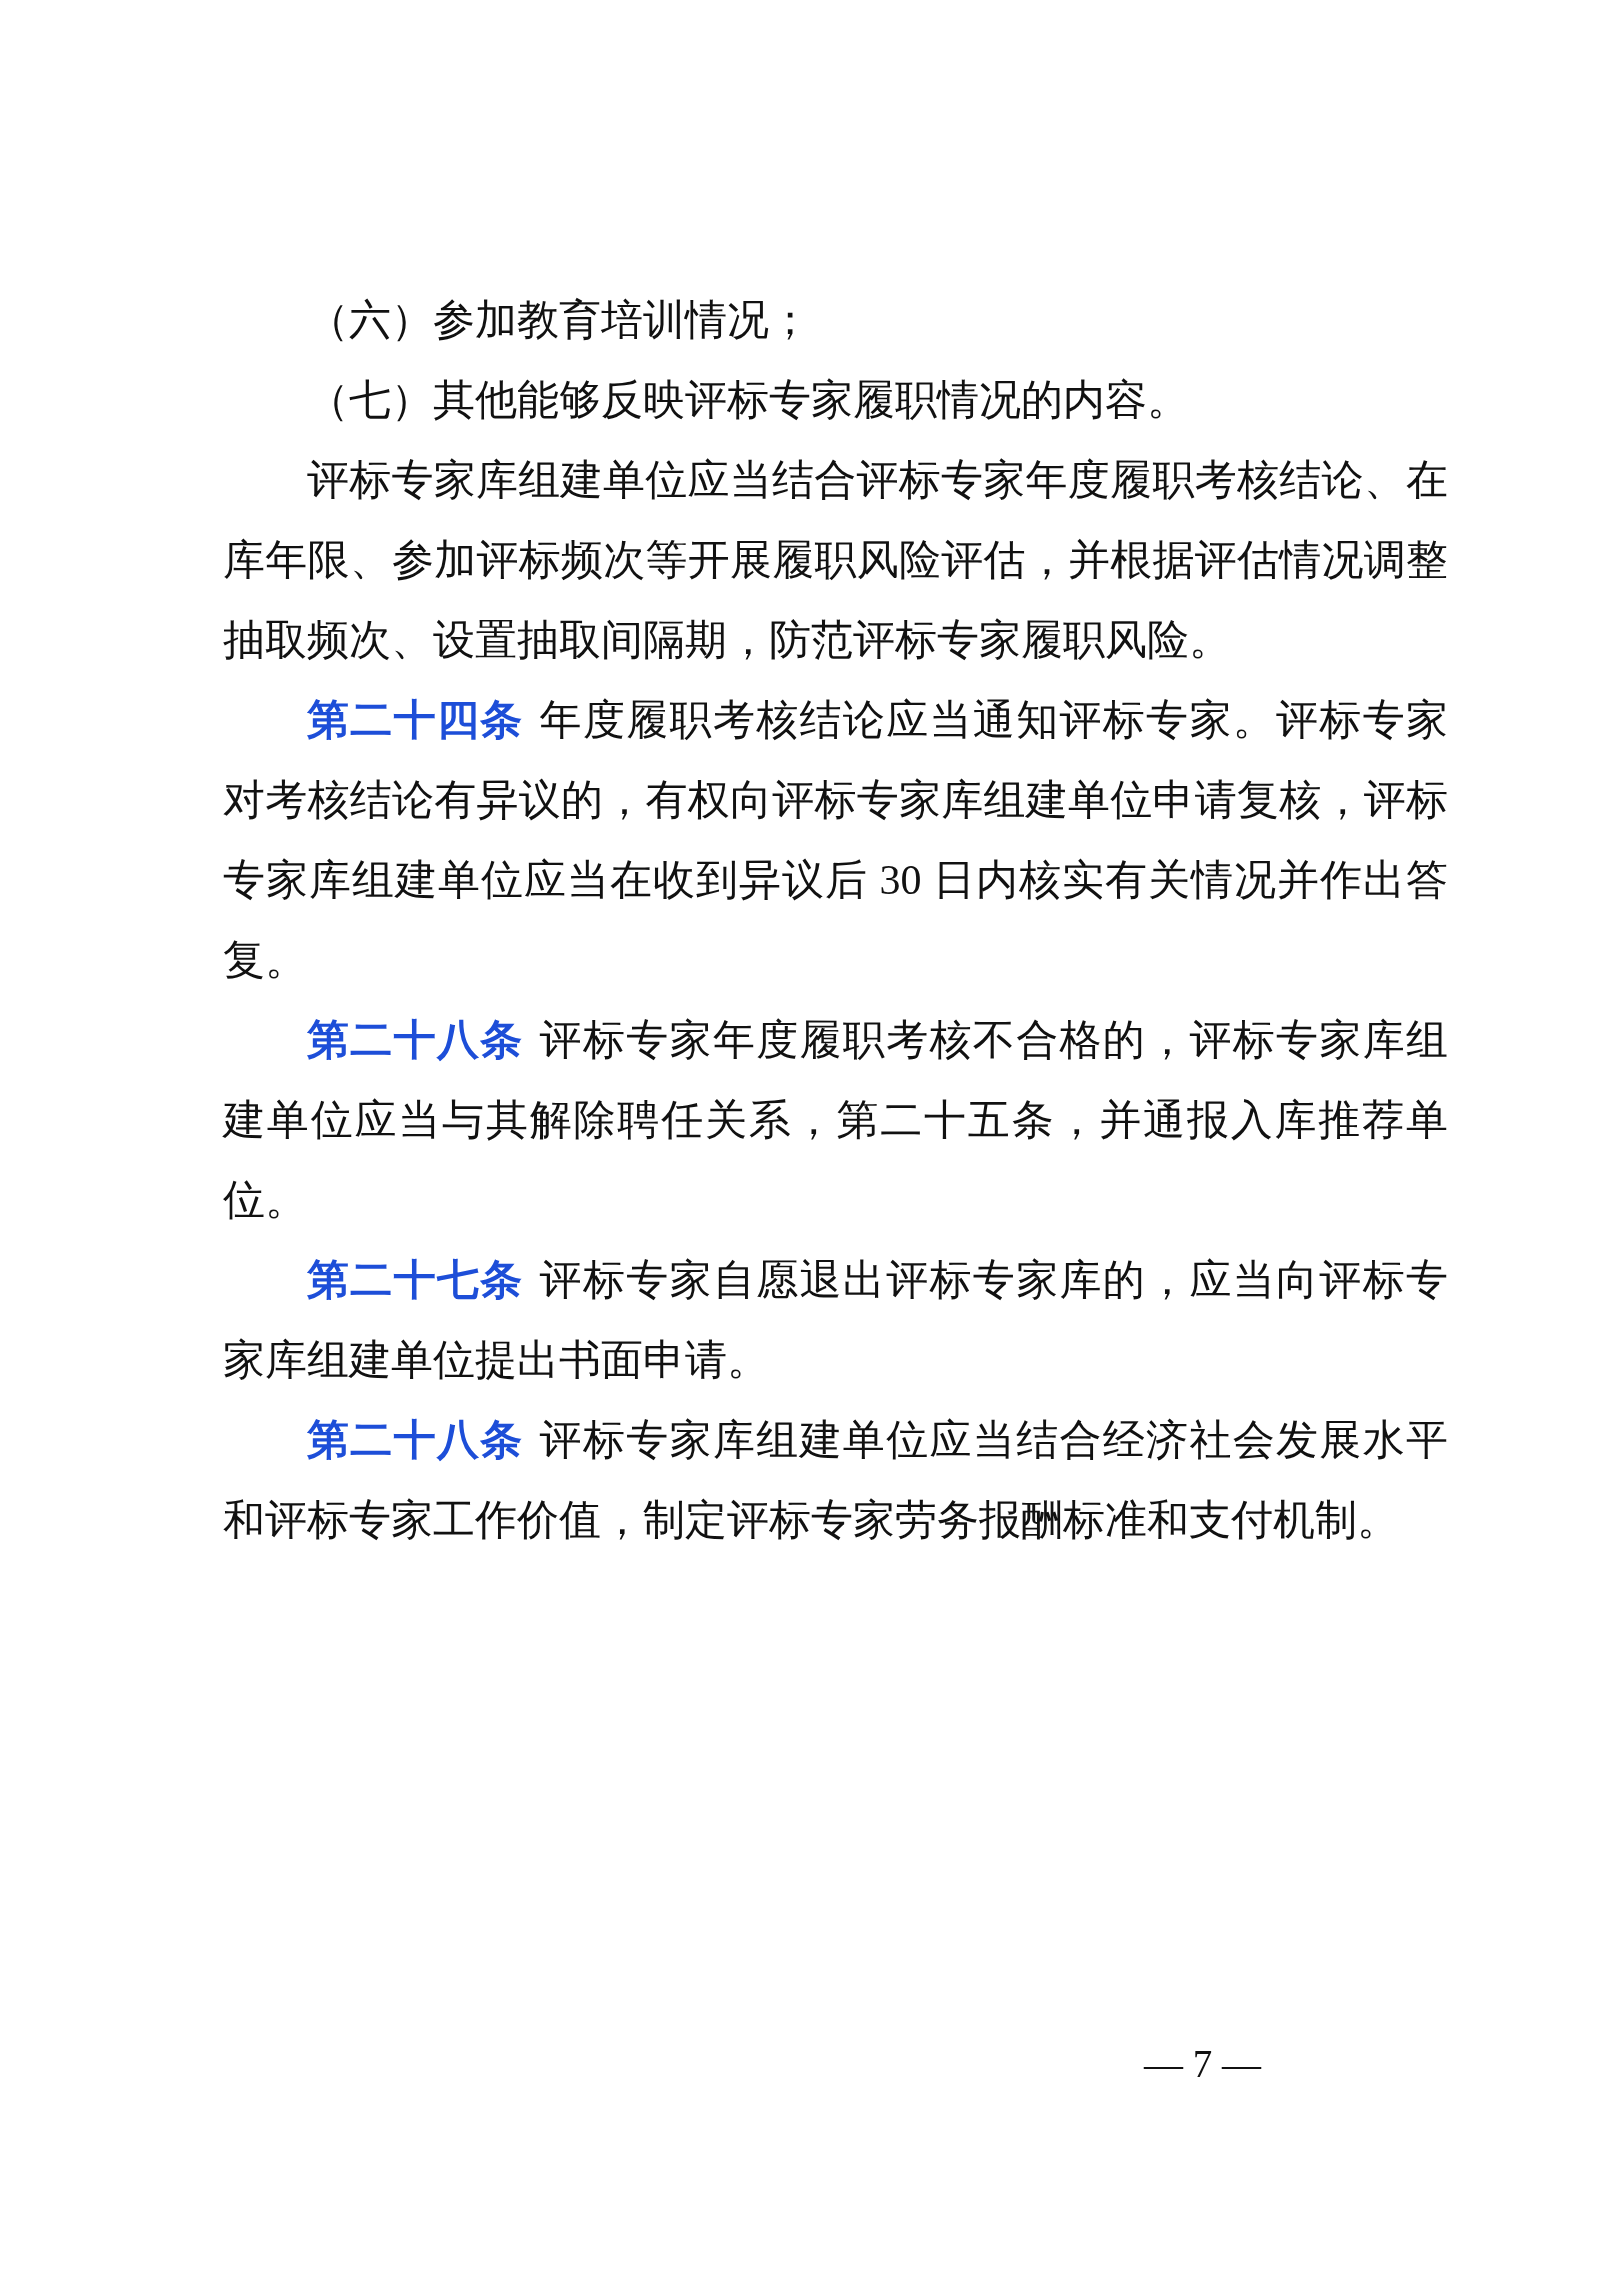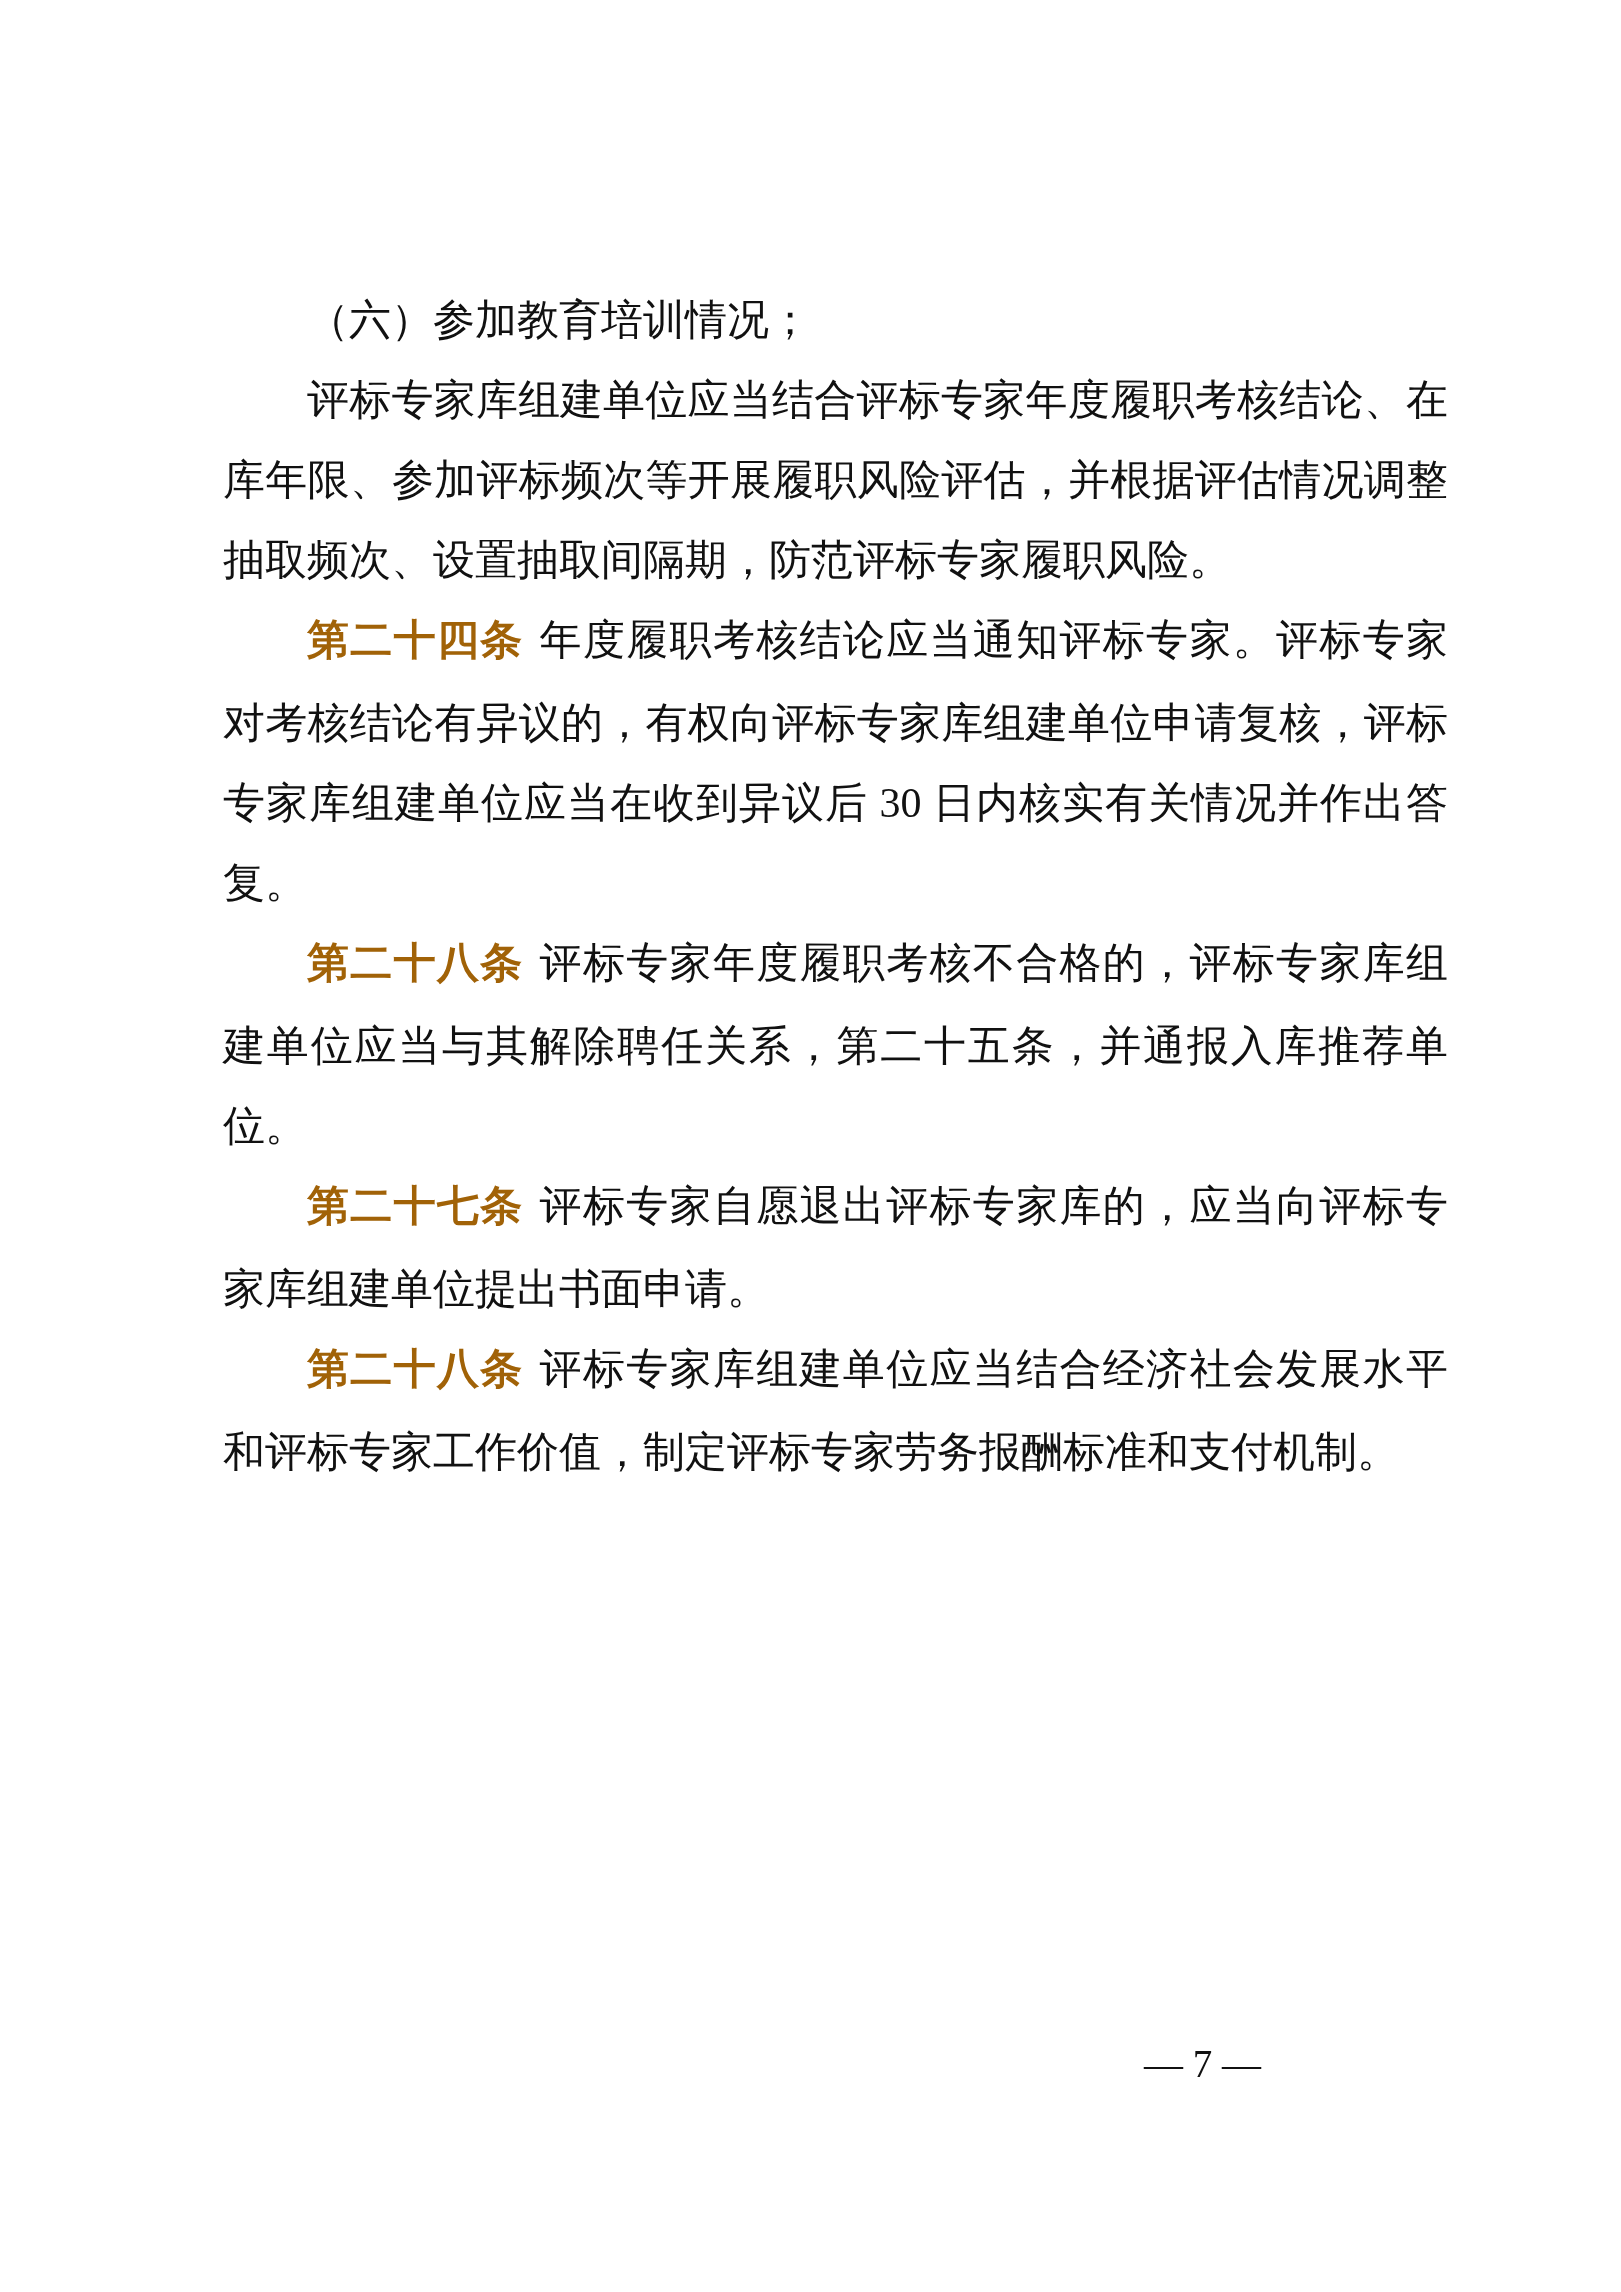--- a/index.html
+++ b/index.html
@@ -26,41 +26,42 @@
     text-align: justify;
     letter-spacing: 0;
   }
   .para {
     margin: 0;
     padding: 0;
     text-indent: 84px; 
   }
   .article {
     font-weight: 700;
-    font-family: Liberation Mono, monospace;
+    font-family: Liberation Sans, sans-serif;
     margin-right: 16px;
-    color: #a16207;
+    color: #1d4ed8;
   }
   .page-number {
     position: absolute;
     top: 2042px;
     right: 231px;
     font-size: 39px;
     line-height: 43px;
     color: #111111;
     white-space: pre;
     font-family: "Liberation Serif", "DejaVu Serif", serif;
   }
 </style>
 </head>
 <body>
 
 <div class="page">
   <div class="doc-body" id="doc-body">
       <p class="para"><span>（六）参加教育培训情况；</span></p>
+      <p class="para"><span>（七）其他能够反映评标专家履职情况的内容。</span></p>
       <p class="para"><span>评标专家库组建单位应当结合评标专家年度履职考核结论、在库年限、参加评标频次等开展履职风险评估，并根据评估情况调整抽取频次、设置抽取间隔期，防范评标专家履职风险。</span></p>
       <p class="para"><b class="article">第二十四条</b><span>年度履职考核结论应当通知评标专家。评标专家对考核结论有异议的，有权向评标专家库组建单位申请复核，评标专家库组建单位应当在收到异议后 30 日内核实有关情况并作出答复。</span></p>
       <p class="para"><b class="article">第二十八条</b><span>评标专家年度履职考核不合格的，评标专家库组建单位应当与其解除聘任关系，第二十五条，并通报入库推荐单位。</span></p>
       <p class="para"><b class="article">第二十七条</b><span>评标专家自愿退出评标专家库的，应当向评标专家库组建单位提出书面申请。</span></p>
       <p class="para"><b class="article">第二十八条</b><span>评标专家库组建单位应当结合经济社会发展水平和评标专家工作价值，制定评标专家劳务报酬标准和支付机制。</span></p>
     </div>
   <div class="page-number">— 7 —</div>
 </div>
 
 

